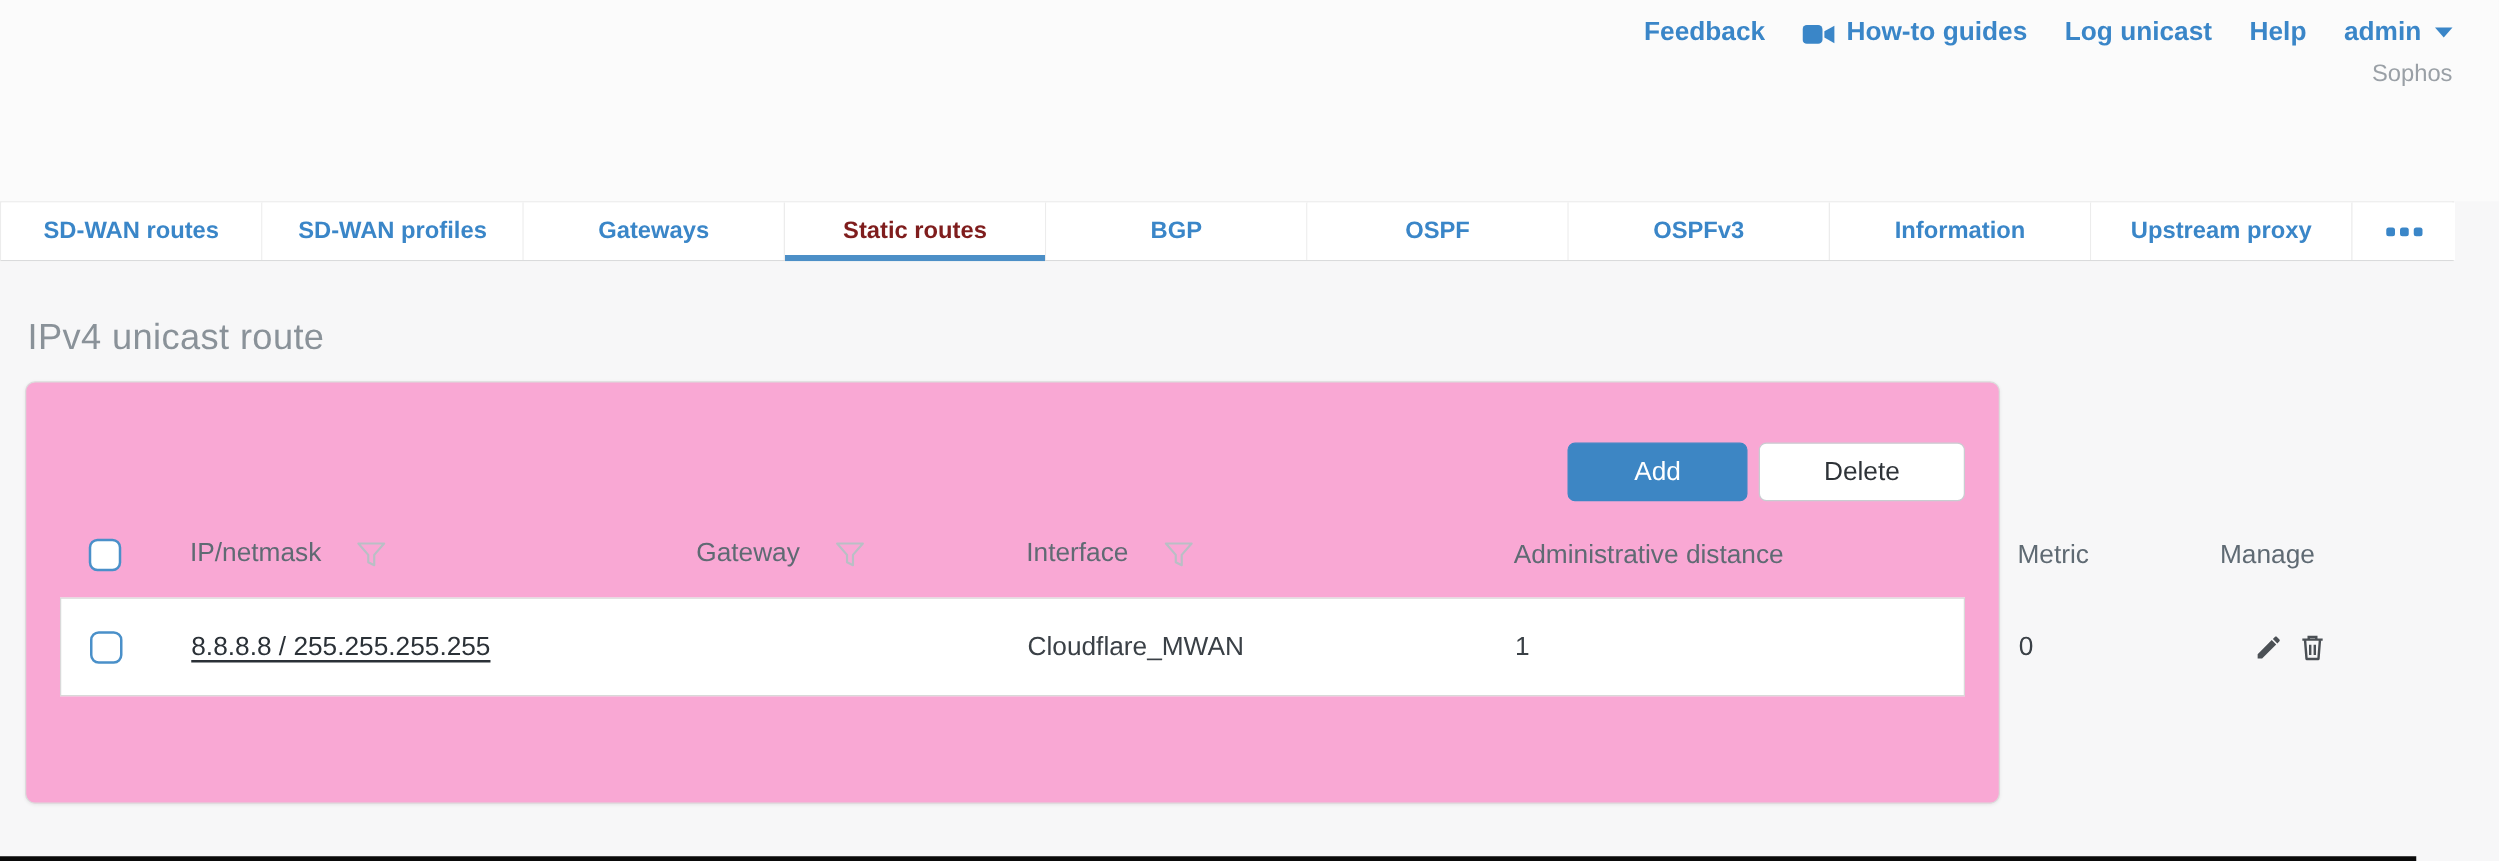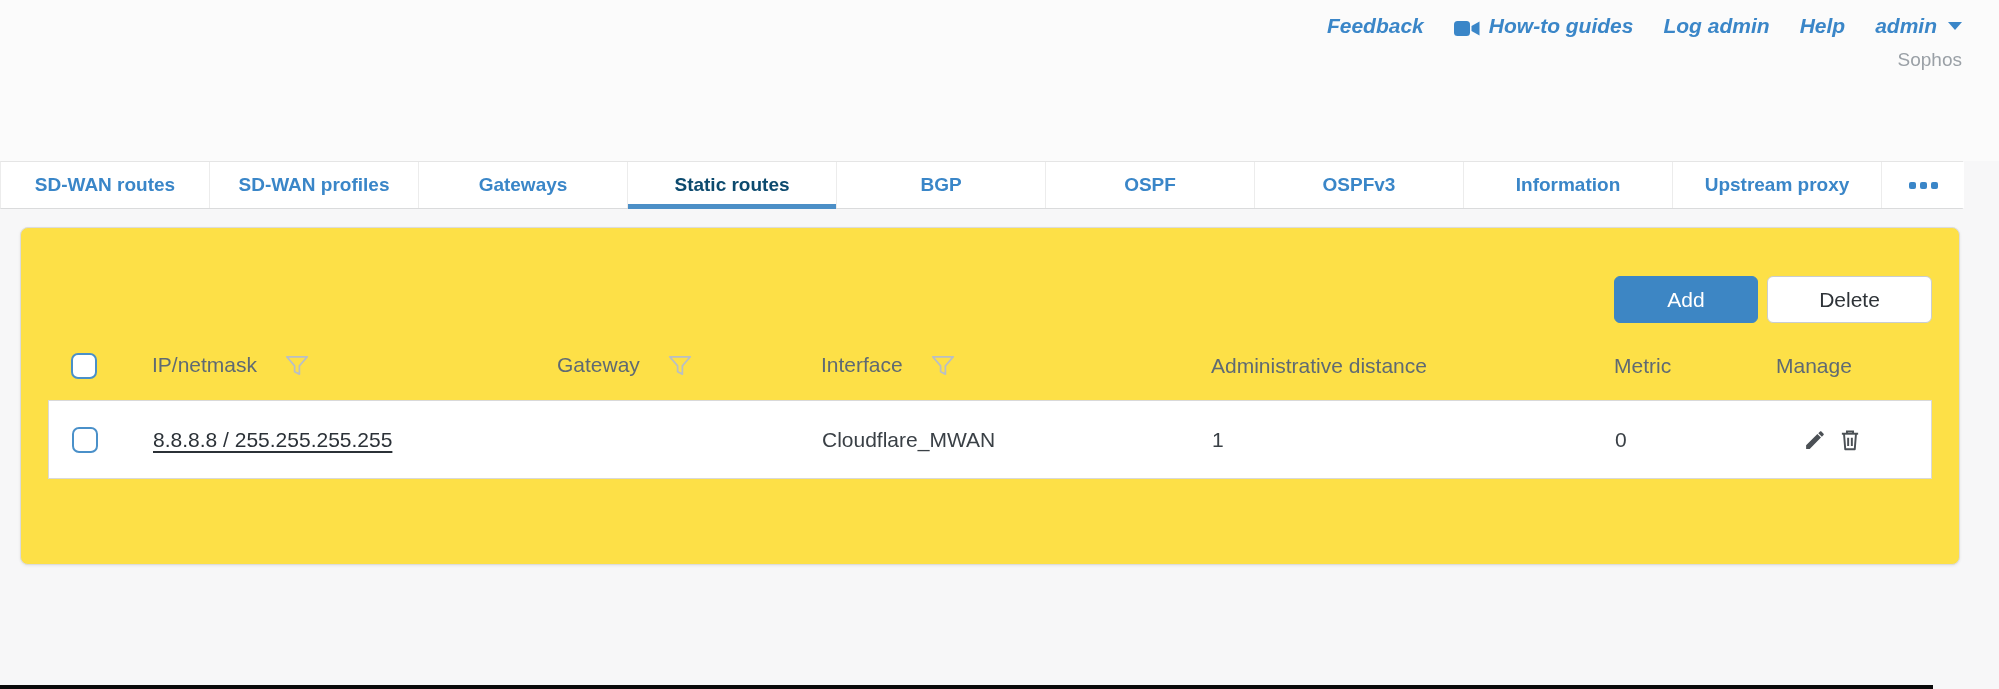--- a/index.html
+++ b/index.html
@@ -31,21 +31,20 @@
     top: 14px; right: 37px;
     text-align: right;
   }
   .header-links {
     display: flex;
     align-items: center;
     gap: 30px;
     font-size: 21px;
     font-weight: 600;
     color: #3a86c8;
-    font-style: italic;
   }
   .header-link { display: flex; align-items: center; gap: 9px; cursor: pointer; }
   .video-icon { display: inline-block; width: 26px; height: 17px; }
   .caret-down {
     width: 0; height: 0; display: inline-block;
     border-left: 7px solid transparent;
     border-right: 7px solid transparent;
     border-top: 8px solid #3a86c8;
     margin-left: 2px;
   }
@@ -74,21 +73,21 @@
     align-items: center;
     justify-content: center;
     font-size: 19px;
     font-weight: 700;
     color: #3a86c8;
     border-right: 1px solid #ececec;
     position: relative;
     cursor: pointer;
     background: #fff;
   }
-  .tab.active { color: #0c4a6e; }
+  .tab.active { color: #7f1d1d; }
   .tab.active::after {
     content: "";
     position: absolute;
     left: 0; right: 0; bottom: -1px;
     height: 5px;
     background: #4c8fc7;
   }
   .tab-overflow {
     flex: 0 0 82px;
     display: flex;
@@ -108,23 +107,23 @@
   }
   .section-heading {
     padding: 45px 0 0 22px;
     font-size: 29px;
     font-weight: 400;
     color: #8a9299;
     letter-spacing: 0.3px;
   }
   .card {
     margin: 18px 0 0 20px;
-    width: 1940px;
+    width: 1580px;
     height: 338px;
-    background: #fde047;
+    background: #f9a8d4;
     border: 1px solid #dcdcdc;
     border-radius: 8px;
     box-shadow: 0 1px 3px rgba(0,0,0,0.07);
   }
   .toolbar {
     display: flex;
     justify-content: flex-end;
     gap: 9px;
     padding: 48px 27px 0 27px;
   }
@@ -212,21 +211,21 @@
       <span class="header-link">
         <span class="video-icon">
           <svg viewBox="0 0 26 17">
               <rect x="0" y="1" width="16" height="15" rx="3.5" fill="#3a86c8"></rect>
               <path d="M17.5 6 L25.5 1.5 V15.5 L17.5 11 Z" fill="#3a86c8"></path>
             </svg>
         </span>
         <span>How-to guides</span>
       </span>
       <span class="header-link">
-        <span>Log admin</span>
+        <span>Log unicast</span>
       </span>
       <span class="header-link">
         <span>Help</span>
       </span>
       <span class="header-link">
         <span>admin</span>
         <span class="caret-down"></span>
       </span>
     </div>
     <div class="org-name">Sophos</div>
@@ -262,20 +261,21 @@
       <span>Upstream proxy</span>
     </div>
   <div class="tab-overflow">
     <span class="dot"></span>
     <span class="dot"></span>
     <span class="dot"></span>
   </div>
 </div>
 
 <div class="main">
+  <div class="section-heading">IPv4 unicast route</div>
 
   <div class="card">
     <div class="toolbar">
       <button class="btn btn-add">Add</button>
       <button class="btn btn-delete">Delete</button>
     </div>
 
     <div class="grid-cols table-header">
       <div class="hcell">
         <div class="checkbox"></div>

